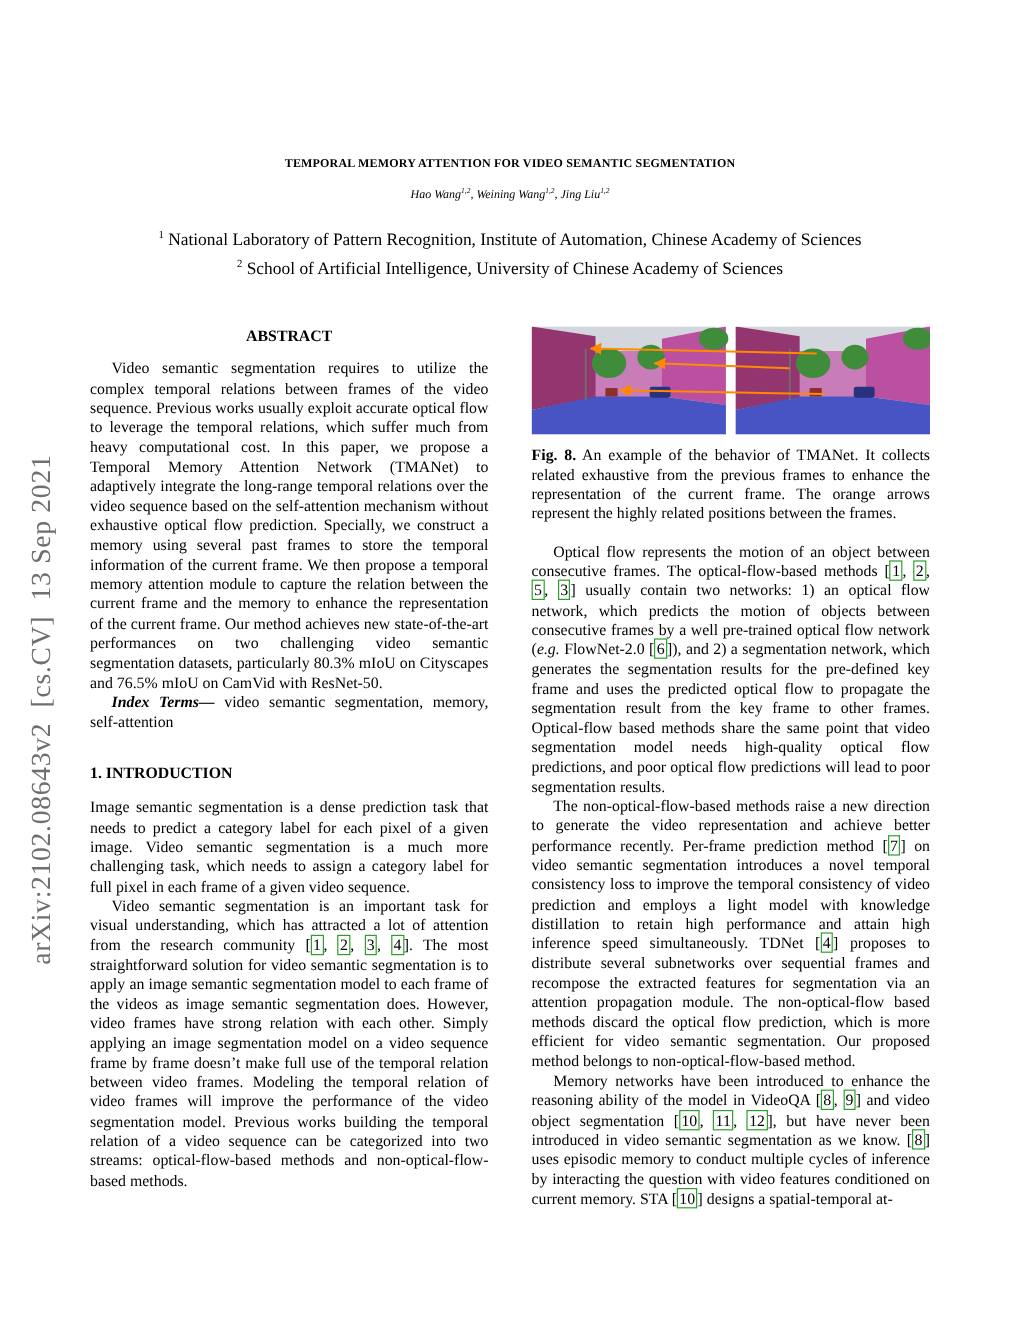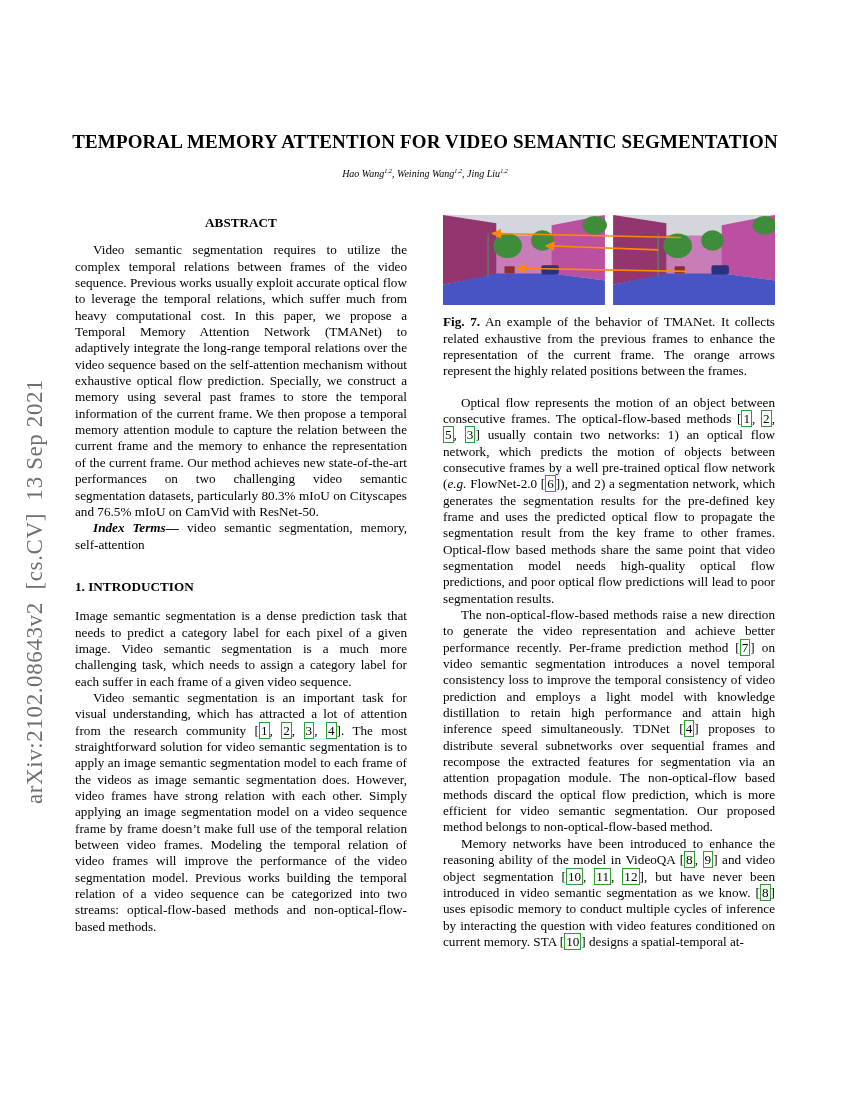--- a/index.html
+++ b/index.html
@@ -12,21 +12,21 @@
   }
   
   .arxiv-stamp {
     position:absolute; left:22px; top:804px;
     transform:rotate(-90deg); transform-origin:0 0;
     font-size:23px; color:#6f6f6f; letter-spacing:0.6px;
   }
   .arxiv-stamp span { white-space:pre; }
 
   header { padding-top:131px; text-align:center; }
-  .title { font-size:19px; font-weight:bold; letter-spacing:0.15px; }
+  .title { font-size:10px; font-weight:bold; letter-spacing:0.15px; }
   .authors { margin-top:15px; font-size:10px; font-style:italic; }
   .affils { margin-top:21px; font-size:14.5px; line-height:23.5px; }
   sup { font-size:0.62em; vertical-align:super; line-height:0; }
 
   .cols { display:flex; gap:36px; padding:0 75px; margin-top:36px; }
   .col { width:337px; font-size:13.2px; line-height:16.35px; text-align:justify; }
 
   .abs-heading { text-align:center; font-weight:bold; font-size:13.2px; margin-bottom:11px; }
   .sec-heading { font-weight:bold; font-size:13.2px; margin-top:26px; margin-bottom:13px; }
   p.para { margin:0;font-family:Liberation Serif, serif; }
@@ -50,31 +50,35 @@
 
   <div class="arxiv-stamp">
     <span>arXiv:2102.08643v2  [cs.CV]  13 Sep 2021</span>
   </div>
 
   <header>
     <div class="title">TEMPORAL MEMORY ATTENTION FOR VIDEO SEMANTIC SEGMENTATION</div>
     <div class="authors">
       <span><span>Hao Wang</span><sup>1,2</sup><span>, </span></span><span><span>Weining Wang</span><sup>1,2</sup><span>, </span></span><span><span>Jing Liu</span><sup>1,2</sup></span>
     </div>
+    <div class="affils">
+      <div><sup>1</sup><span> National Laboratory of Pattern Recognition, Institute of Automation, Chinese Academy of Sciences</span></div>
+      <div><sup>2</sup><span> School of Artificial Intelligence, University of Chinese Academy of Sciences</span></div>
+    </div>
   </header>
 
   <div class="cols">
 
     <div class="col">
       <div class="abs-heading">ABSTRACT</div>
       <p class="para indent">Video semantic segmentation requires to utilize the complex temporal relations between frames of the video sequence. Previous works usually exploit accurate optical flow to leverage the temporal relations, which suffer much from heavy computational cost. In this paper, we propose a Temporal Memory Attention Network (TMANet) to adaptively integrate the long-range temporal relations over the video sequence based on the self-attention mechanism without exhaustive optical flow prediction. Specially, we construct a memory using several past frames to store the temporal information of the current frame. We then propose a temporal memory attention module to capture the relation between the current frame and the memory to enhance the representation of the current frame. Our method achieves new state-of-the-art performances on two challenging video semantic segmentation datasets, particularly 80.3% mIoU on Cityscapes and 76.5% mIoU on CamVid with ResNet-50.</p>
       <p class="para indent"><span class="terms-label">Index Terms—</span><span> video semantic segmentation, memory, self-attention</span></p>
 
       <div class="sec-heading">1. INTRODUCTION</div>
-      <p class="para">Image semantic segmentation is a dense prediction task that needs to predict a category label for each pixel of a given image. Video semantic segmentation is a much more challenging task, which needs to assign a category label for each suffer in each frame of a given video sequence.</p>
+      <p class="para">Image semantic segmentation is a dense prediction task that needs to predict a category label for each pixel of a given image. Video semantic segmentation is a much more challenging task, which needs to assign a category label for full pixel in each frame of a given video sequence.</p>
       <p class="para indent">Video semantic segmentation is an important task for visual understanding, which has attracted a lot of attention from the research community [<span class="cite">1</span>, <span class="cite">2</span>, <span class="cite">3</span>, <span class="cite">4</span>]. The most straightforward solution for video semantic segmentation is to apply an image semantic segmentation model to each frame of the videos as image semantic segmentation does. However, video frames have strong relation with each other. Simply applying an image segmentation model on a video sequence frame by frame doesn’t make full use of the temporal relation between video frames. Modeling the temporal relation of video frames will improve the performance of the video segmentation model. Previous works building the temporal relation of a video sequence can be categorized into two streams: optical-flow-based methods and non-optical-flow-based methods.</p>
     </div>
 
     <div class="col">
       <figure>
         <svg class="fig-img" viewBox="0 0 324 88" aria-hidden="true">
           <defs>
             <marker id="ah" markerWidth="7" markerHeight="7" refX="5.5" refY="3" orient="auto">
               <path d="M0,0 L6,3 L0,6 z" style="fill:var(--fig-arrow,#ff8a00)"></path>
             </marker>
@@ -97,21 +101,21 @@
             </g>
           <g>
               <use href="#streetframe" x="166" y="0"></use>
             </g>
           <g>
             <line x1="232" y1="22" x2="48" y2="18" marker-end="url(#ah)" style="stroke:var(--fig-arrow,#ff8a00);stroke-width:1.6"></line>
             <line x1="238" y1="55" x2="72" y2="52" marker-end="url(#ah)" style="stroke:var(--fig-arrow,#ff8a00);stroke-width:1.6"></line>
             <line x1="210" y1="34" x2="100" y2="30" marker-end="url(#ah)" style="stroke:var(--fig-arrow,#ff8a00);stroke-width:1.6"></line>
           </g>
         </svg>
-        <figcaption><span class="figlabel">Fig. 7.</span><span> An example of the behavior of TMANet. It collects related exhaustive from the previous frames to enhance the representation of the current frame. The orange arrows represent the highly related positions between the frames.</span></figcaption>
+        <figcaption><span class="figlabel">Fig. 8.</span><span> An example of the behavior of TMANet. It collects related exhaustive from the previous frames to enhance the representation of the current frame. The orange arrows represent the highly related positions between the frames.</span></figcaption>
       </figure>
 
       <p class="para indent">Optical flow represents the motion of an object between consecutive frames. The optical-flow-based methods [<span class="cite">1</span>, <span class="cite">2</span>, <span class="cite">5</span>, <span class="cite">3</span>] usually contain two networks: 1) an optical flow network, which predicts the motion of objects between consecutive frames by a well pre-trained optical flow network (<em>e.g.</em> FlowNet-2.0 [<span class="cite">6</span>]), and 2) a segmentation network, which generates the segmentation results for the pre-defined key frame and uses the predicted optical flow to propagate the segmentation result from the key frame to other frames. Optical-flow based methods share the same point that video segmentation model needs high-quality optical flow predictions, and poor optical flow predictions will lead to poor segmentation results.</p>
       <p class="para indent">The non-optical-flow-based methods raise a new direction to generate the video representation and achieve better performance recently. Per-frame prediction method [<span class="cite">7</span>] on video semantic segmentation introduces a novel temporal consistency loss to improve the temporal consistency of video prediction and employs a light model with knowledge distillation to retain high performance and attain high inference speed simultaneously. TDNet [<span class="cite">4</span>] proposes to distribute several subnetworks over sequential frames and recompose the extracted features for segmentation via an attention propagation module. The non-optical-flow based methods discard the optical flow prediction, which is more efficient for video semantic segmentation. Our proposed method belongs to non-optical-flow-based method.</p>
       <p class="para indent">Memory networks have been introduced to enhance the reasoning ability of the model in VideoQA [<span class="cite">8</span>, <span class="cite">9</span>] and video object segmentation [<span class="cite">10</span>, <span class="cite">11</span>, <span class="cite">12</span>], but have never been introduced in video semantic segmentation as we know. [<span class="cite">8</span>] uses episodic memory to conduct multiple cycles of inference by interacting the question with video features conditioned on current memory. STA [<span class="cite">10</span>] designs a spatial-temporal at-</p>
     </div>
 
   </div>
 </div>
 

